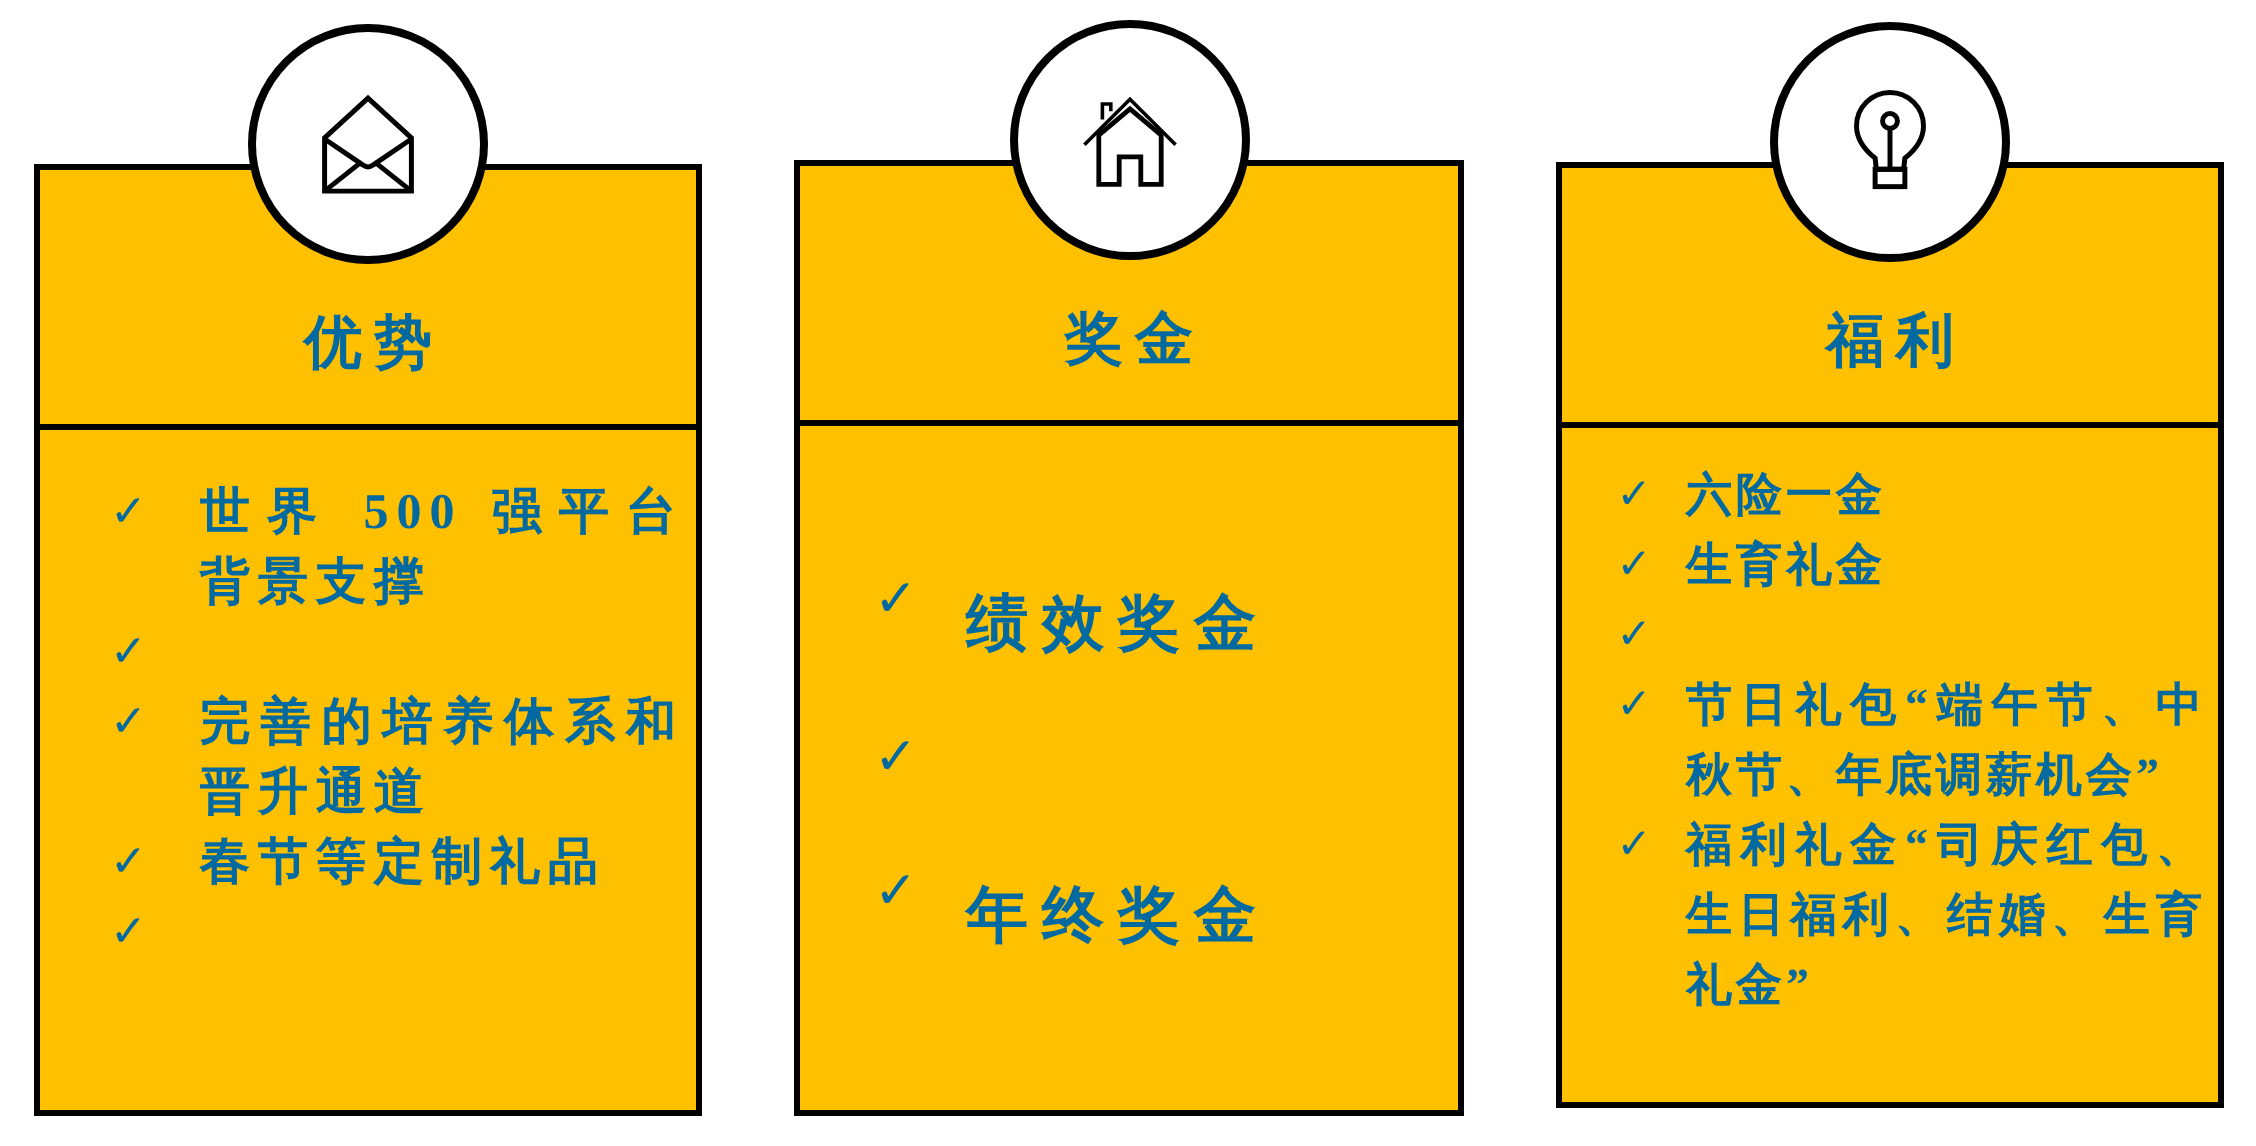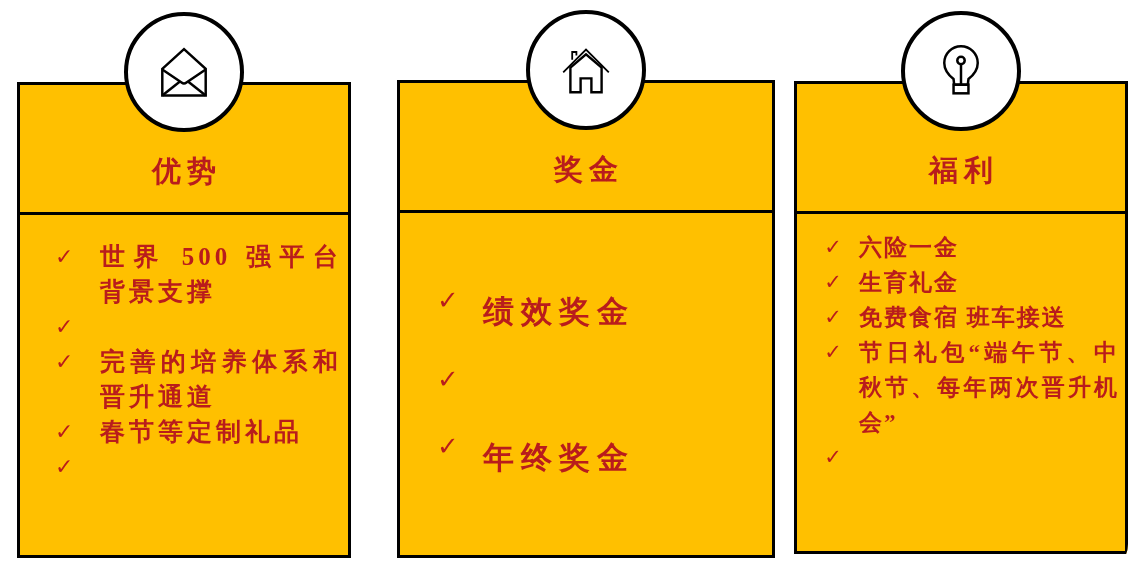--- a/index.html
+++ b/index.html
@@ -2,33 +2,33 @@
 <html><head>
 <meta charset="utf-8">
 <style>
   html, body { margin: 0; padding: 0; background: #ffffff; }
   .stage {
     position: relative;
     width: 1128px;
     height: 573px;
     background: #ffffff;
     font-family: "Liberation Serif", "DejaVu Serif", serif;
-    color: #b91c1c;
+    color: #0369a1;
     overflow: hidden;
     border-radius: 29px;
   }
   .card {
     position: absolute;
     box-sizing: border-box;
     background: #FFC000;
     border: 3px solid #000000;
   }
   .c1 { left: 17px;  top: 82px; width: 334px; height: 476px; }
-  .c2 { left: 397px; top: 80px; width: 378px; height: 478px; }
-  .c3 { left: 794px; top: 81px; width: 334px; height: 473px; }
+  .c2 { left: 397px; top: 80px; width: 335px; height: 478px; }
+  .c3 { left: 778px; top: 81px; width: 334px; height: 473px; }
 
   .circle {
     position: absolute;
     top: -73px;
     left: 50%;
     transform: translateX(-50%);
     box-sizing: border-box;
     width: 120px;
     height: 120px;
     background: #ffffff;
@@ -164,25 +164,25 @@
       <div class="item">
         <span class="check">✓</span>
         <span class="txt">六险一金</span>
       </div>
       <div class="item">
         <span class="check">✓</span>
         <span class="txt">生育礼金</span>
       </div>
       <div class="item">
         <span class="check">✓</span>
-        <span class="txt">免费食宿 班车接送</span>
       </div>
       <div class="item">
         <span class="check">✓</span>
-        <span class="txt">节日礼包“端午节、中秋节、每年两次晋升机会”</span>
+        <span class="txt">节日礼包“端午节、中秋节、年底调薪机会”</span>
       </div>
       <div class="item">
         <span class="check">✓</span>
+        <span class="txt">福利礼金“司庆红包、生日福利、结婚、生育礼金”</span>
       </div>
     </div>
   </div>
 
 </div>
 
 </body></html>

